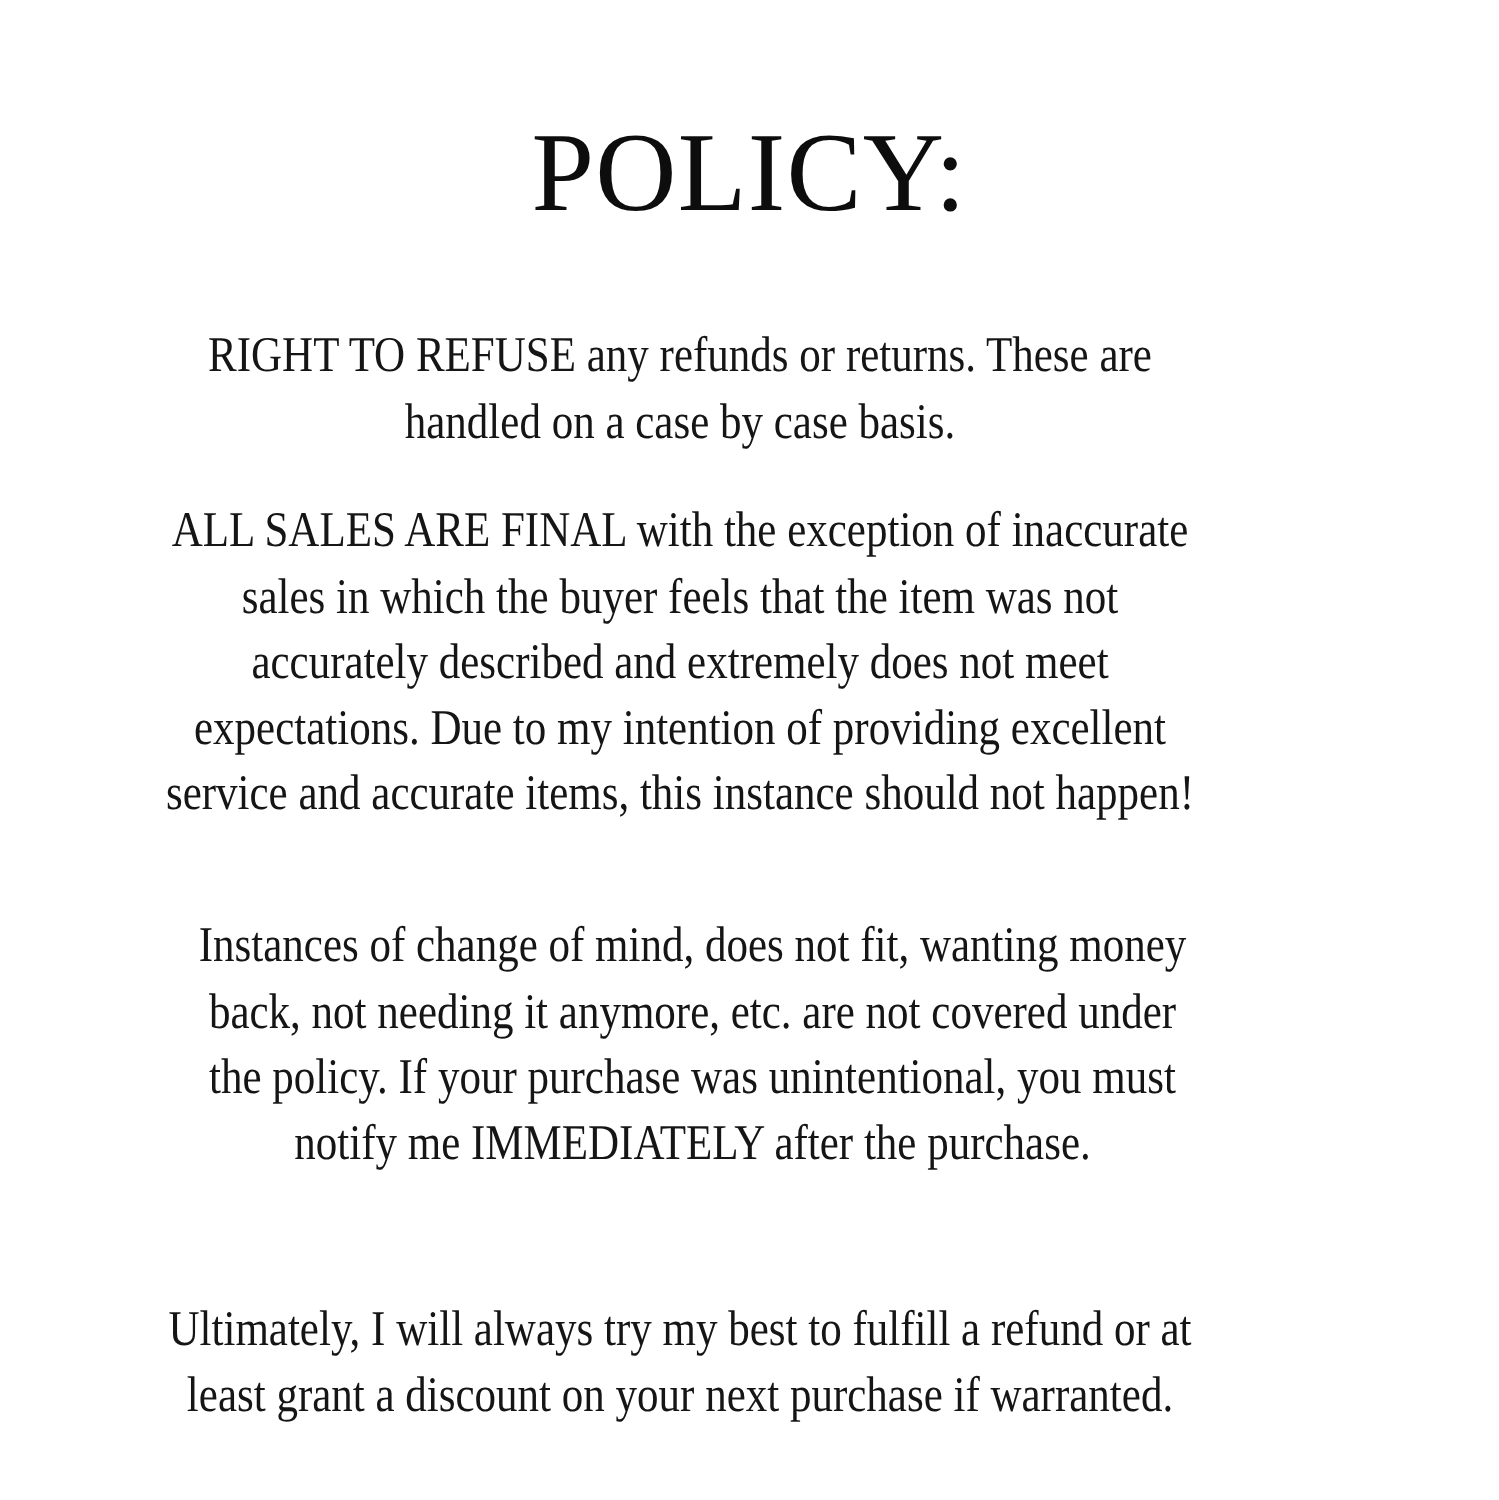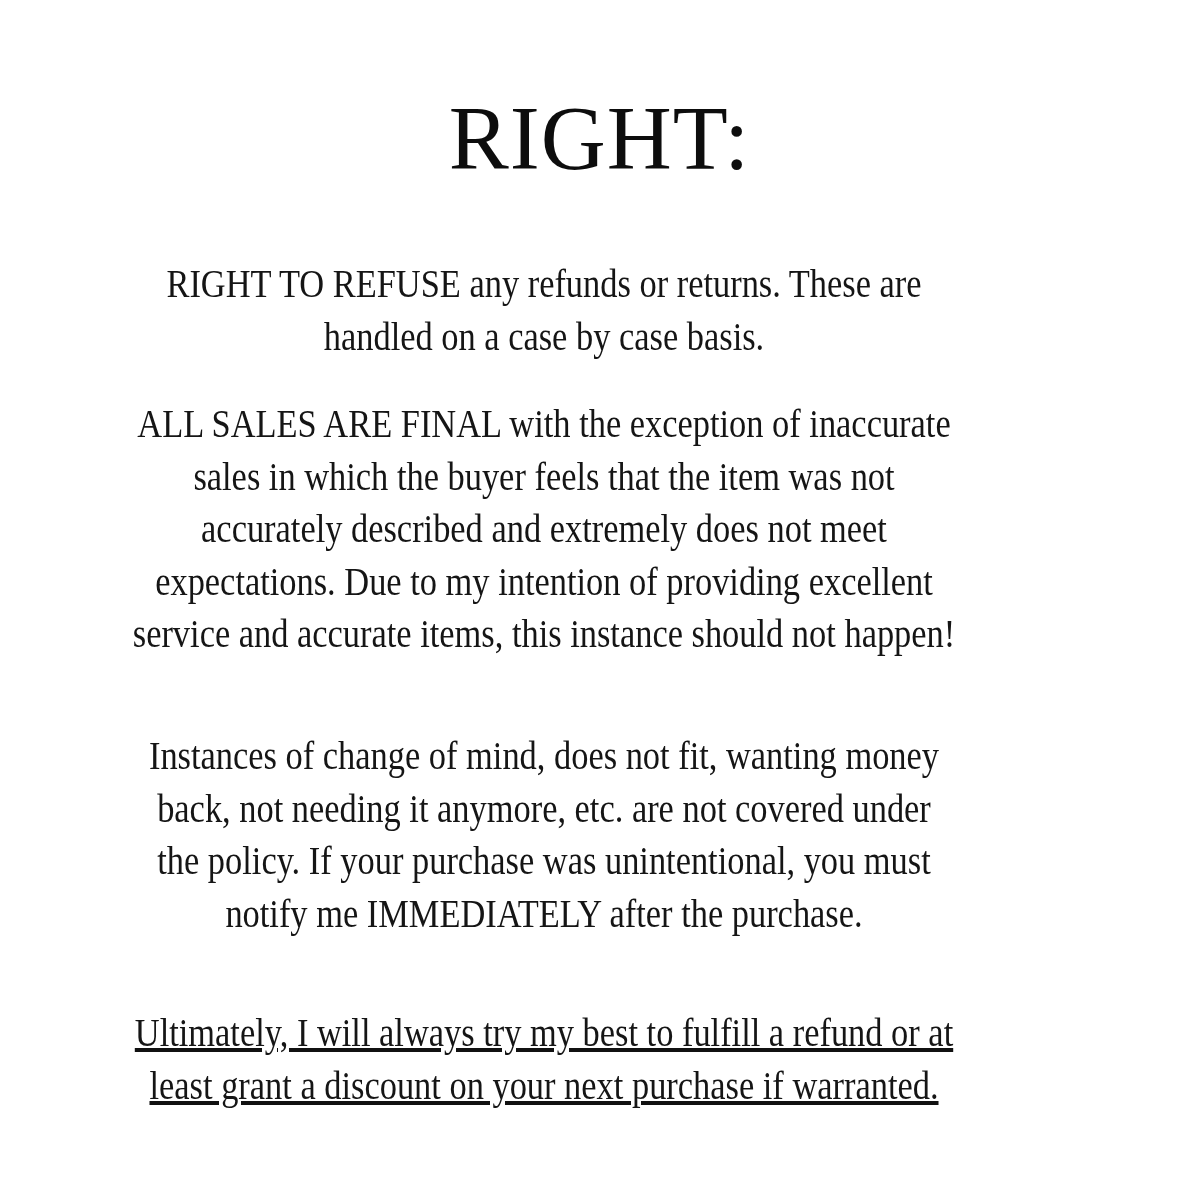--- a/index.html
+++ b/index.html
@@ -47,29 +47,29 @@
       height: 52.5px;
       line-height: 52.5px;
       font-size: 40px;
       white-space: nowrap;
       transform: scaleX(0.86);
       transform-origin: center center;
       color: #151515;
     }
     #p1 { top: 258px; }
     #p2 { top: 398px; }
-    #p3 { top: 730px; }
-    #p4 { top: 1007px; text-decoration: underline; }
+    #p3 { top: 730px; padding-left: 10px; }
+    #p4 { top: 1037px; }
   </style>
 </head>
 <body>
 
 <div class="page">
 
-  <h1 class="title">RIGHT:</h1>
+  <h1 class="title">POLICY:</h1>
 
   <div class="para" id="p1">
     <span class="line">RIGHT TO REFUSE any refunds or returns. These are</span>
     <span class="line">handled on a case by case basis.</span>
   </div>
 
   <div class="para" id="p2">
     <span class="line">ALL SALES ARE FINAL with the exception of inaccurate</span>
     <span class="line">sales in which the buyer feels that the item was not</span>
     <span class="line">accurately described and extremely does not meet</span>

